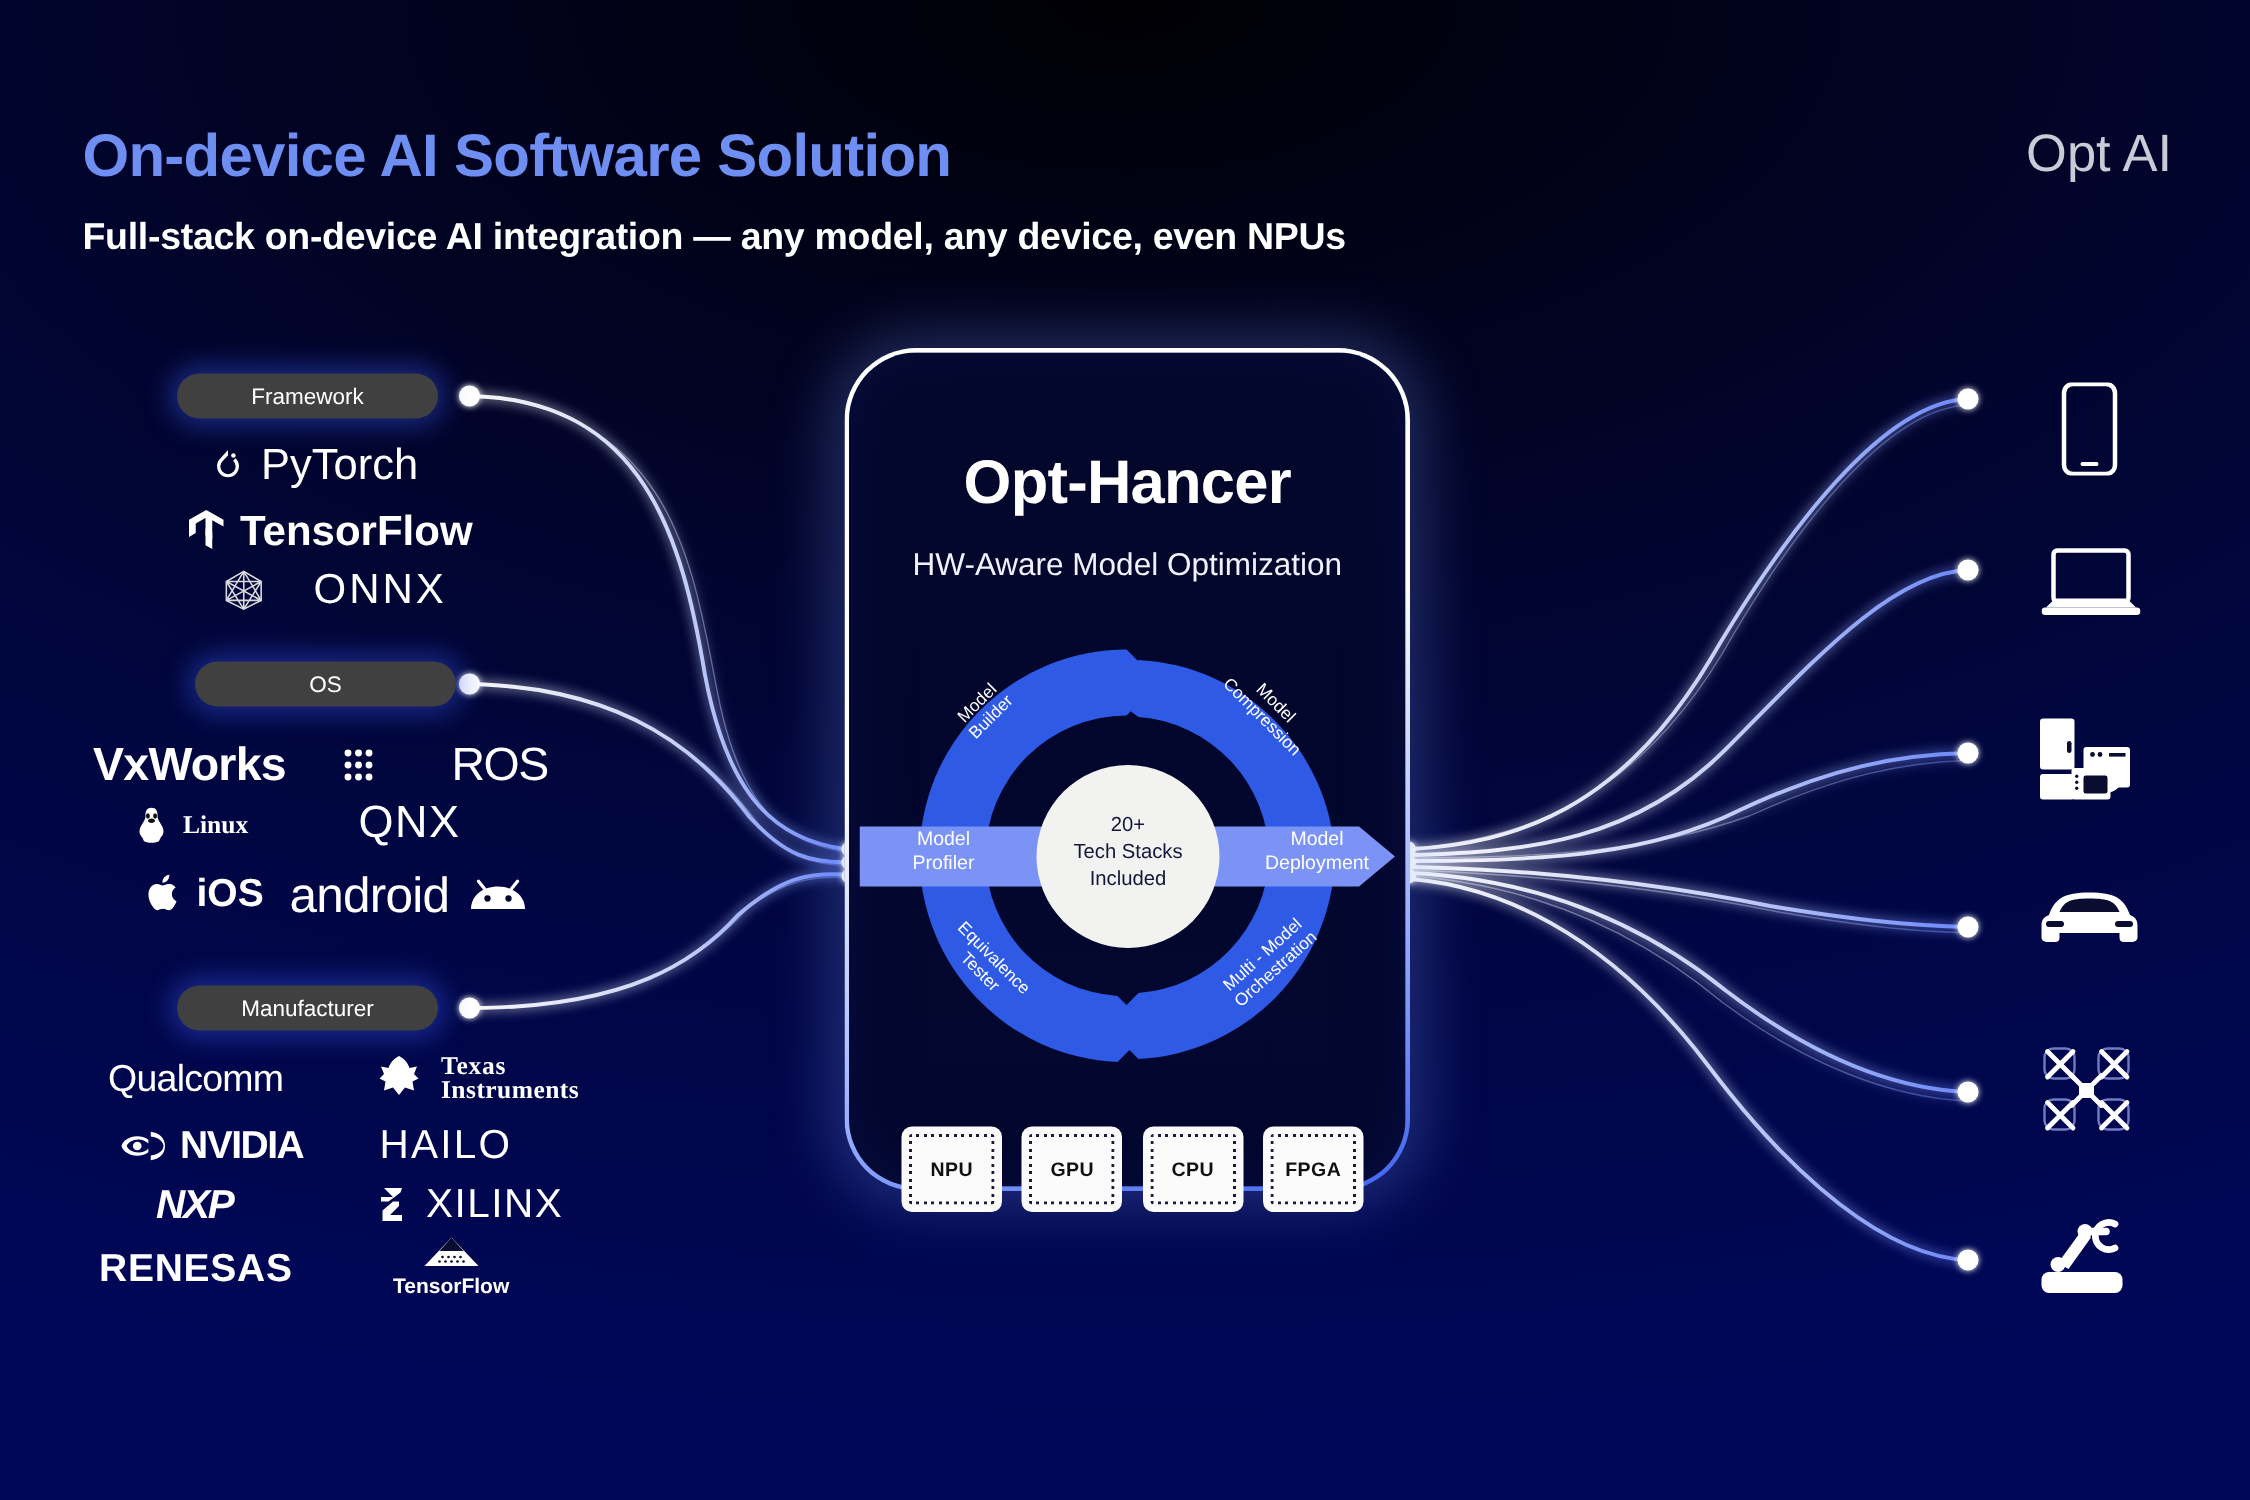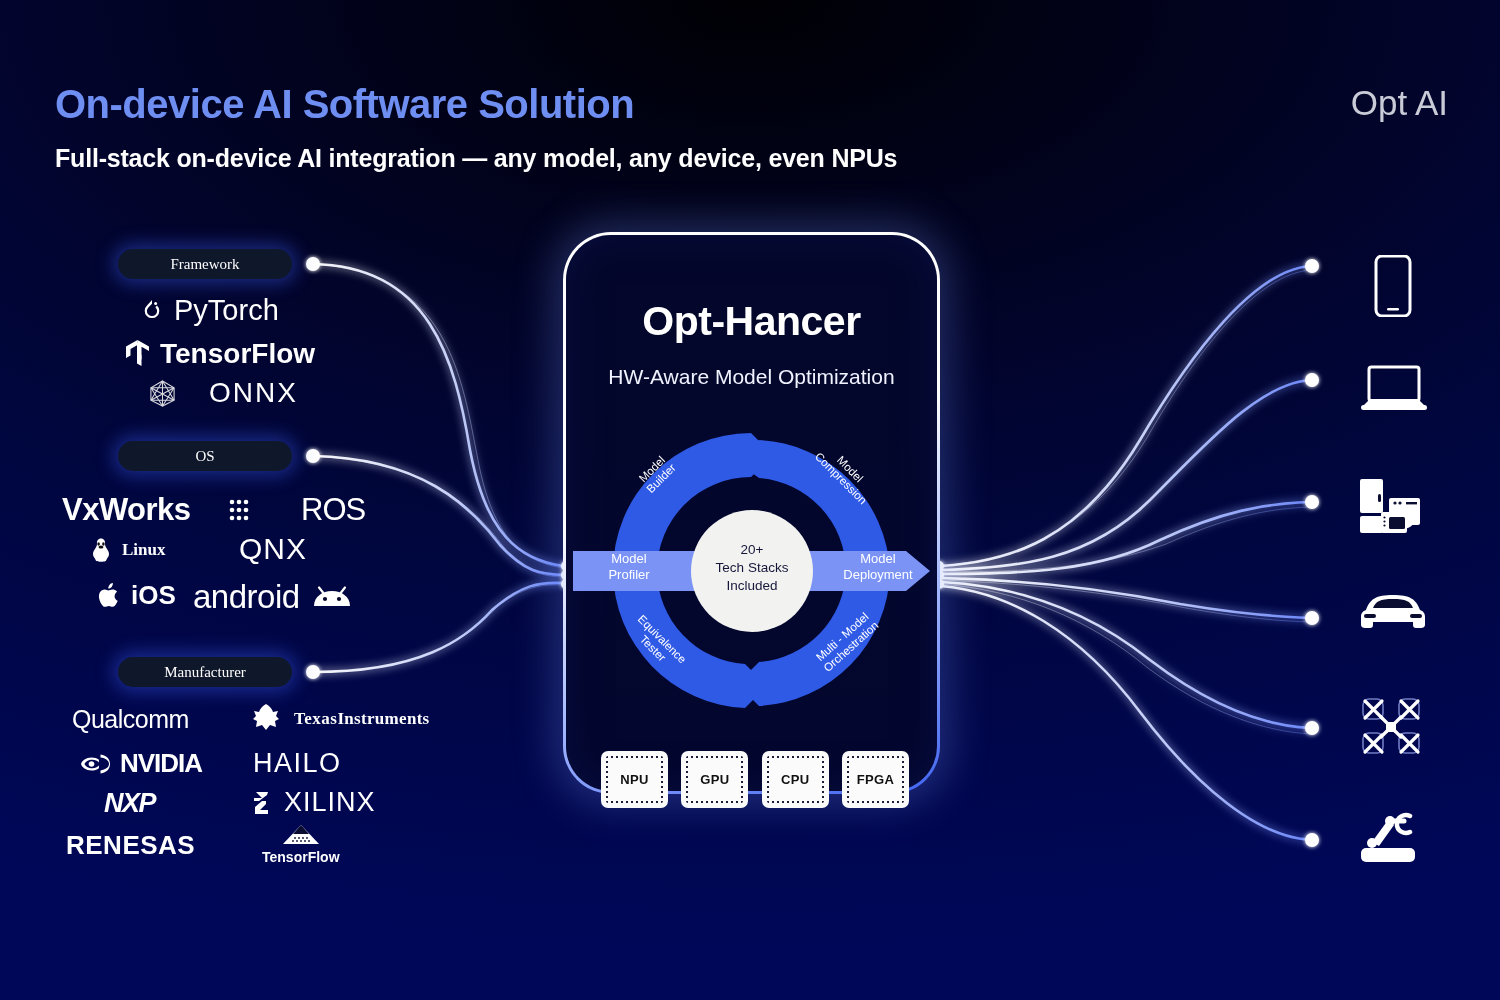--- a/index.html
+++ b/index.html
@@ -28,27 +28,27 @@
   #brand-logo {
     position:absolute; right:52px; top:83px;
     font-size:35px; font-weight:400; letter-spacing:0px;
     color:#c9ccd6;
   }
 
   
   .left-col { position:absolute; left:0; top:0; width:420px; height:1000px; }
   .pill {
     position:absolute; width:174px; height:30px; border-radius:16px;
-    background:#0f172a;
+    background:#404040;
     box-shadow:0 0 18px 5px rgba(58,88,232,0.45);
     display:flex; align-items:center; justify-content:center;
-    font-size:15px; color:#fff; font-weight:400;font-family:Liberation Serif, serif;
+    font-size:15px; color:#fff; font-weight:400;
   }
   #pill-framework { left:118px; top:249px; }
-  #pill-os        { left:118px; top:441px; }
+  #pill-os        { left:130px; top:441px; }
   #pill-manufacturer { left:118px; top:657px; }
 
   .logo-row { position:absolute; display:flex; align-items:center; gap:10px; }
   .logo-text { color:#fff; white-space:nowrap; }
 
   
   #fw-pytorch   { left:140px; top:294px; font-size:29px; font-weight:300; }
   #fw-tensorflow{ left:125px; top:338px; font-size:28px; font-weight:700; }
   #fw-onnx      { left:148px; top:377px; font-size:28px; font-weight:300; letter-spacing:2px; color:#e8e8ea;gap:32px;}
 
@@ -62,21 +62,21 @@
 
   
   #mf-qualcomm { left:72px;  top:705px; font-size:25px; font-weight:300; letter-spacing:-0.5px;}
   #mf-ti       { left:250px; top:703px; }
   #mf-nvidia   { left:80px;  top:748px; font-size:26px; font-weight:800; letter-spacing:-1px;}
   #mf-hailo    { left:253px; top:748px; font-size:27px; font-weight:400; letter-spacing:1.5px;}
   #mf-nxp      { left:104px; top:788px; font-size:27px; font-weight:800; font-style:italic; letter-spacing:-1.5px;}
   #mf-xilinx   { left:250px; top:787px; font-size:27px; font-weight:400; letter-spacing:1px;}
   #mf-renesas  { left:66px;  top:830px; font-size:26px; font-weight:700; letter-spacing:0.5px;}
 
-  .ti-stack { display:flex; flex-direction:row; line-height:0.95; }
+  .ti-stack { display:flex; flex-direction:column; line-height:0.95; }
   .ti-stack span { font-family:"Liberation Serif", serif; font-weight:700; }
   .ti-l1 { font-size:17px; letter-spacing:0.5px;}
   .ti-l2 { font-size:17px; letter-spacing:0.3px;}
   .amb-label { font-size:14px; font-weight:700; }
 
   
   #center-card {
     position:absolute; left:563px; top:232px; width:377px; height:562px;
     border-radius:48px;
     background:#04062c;

